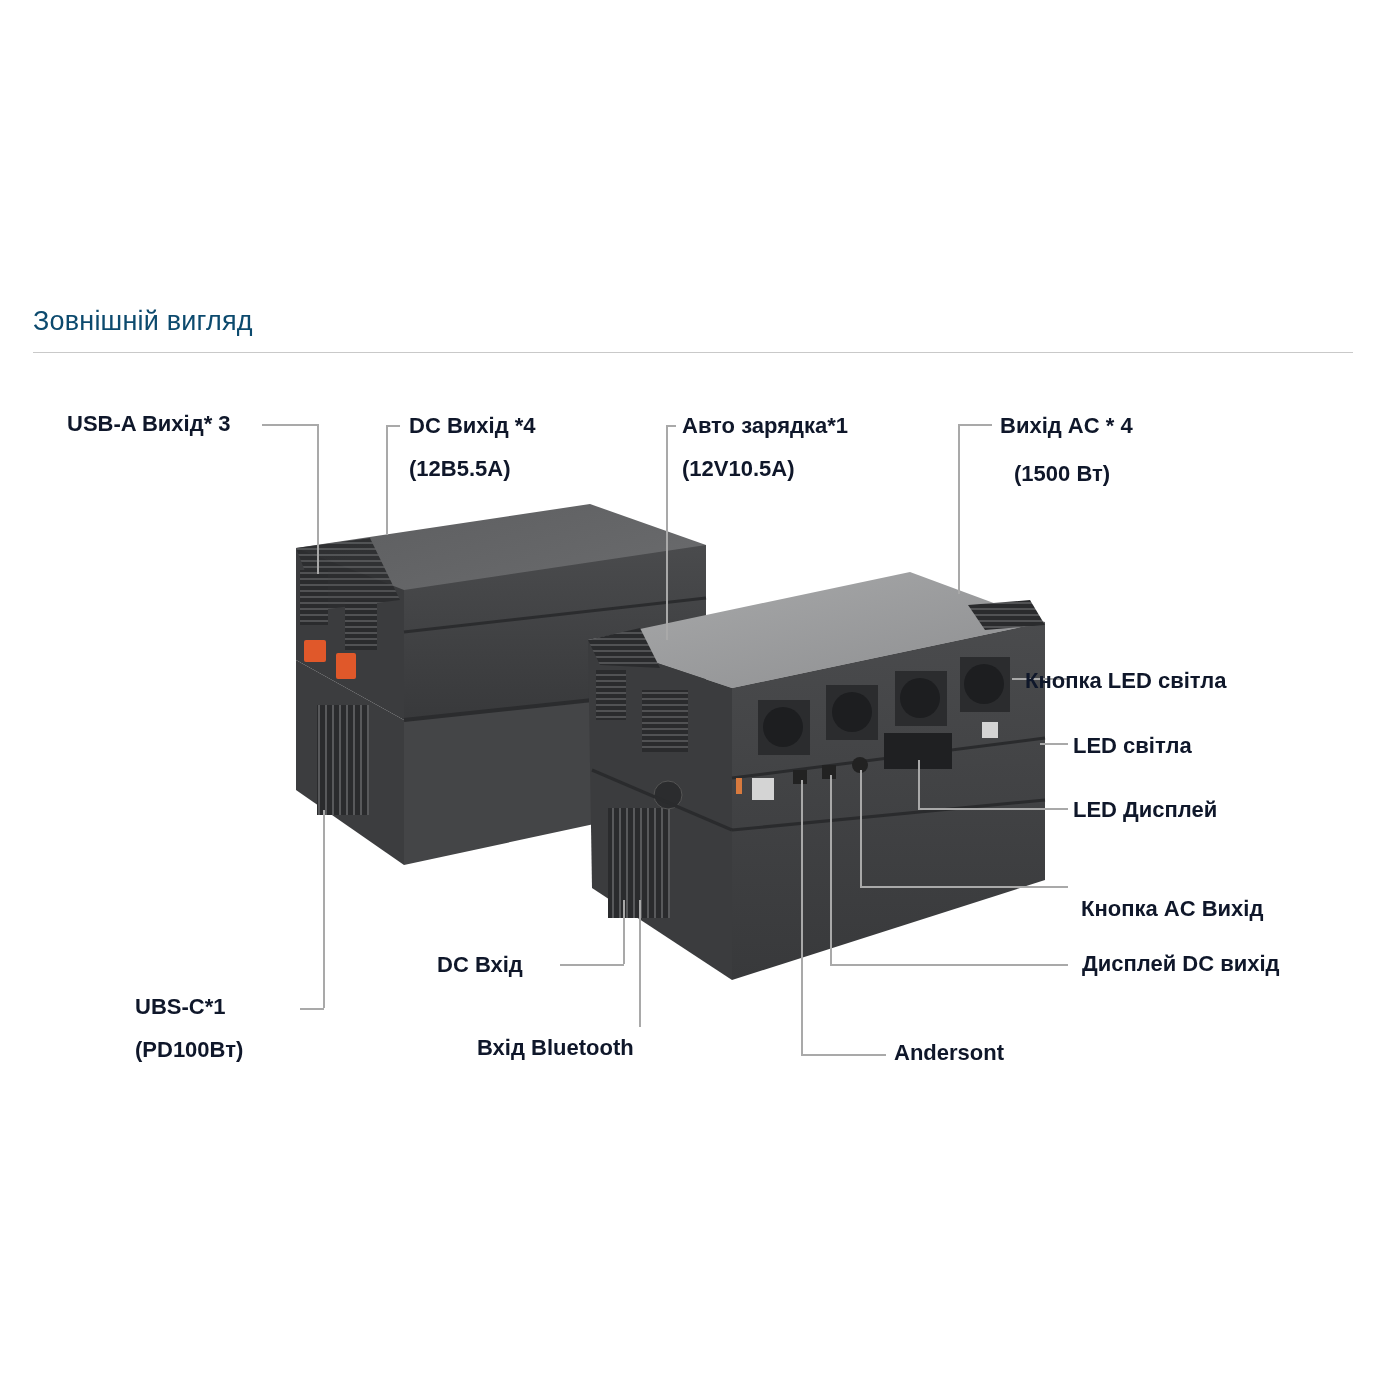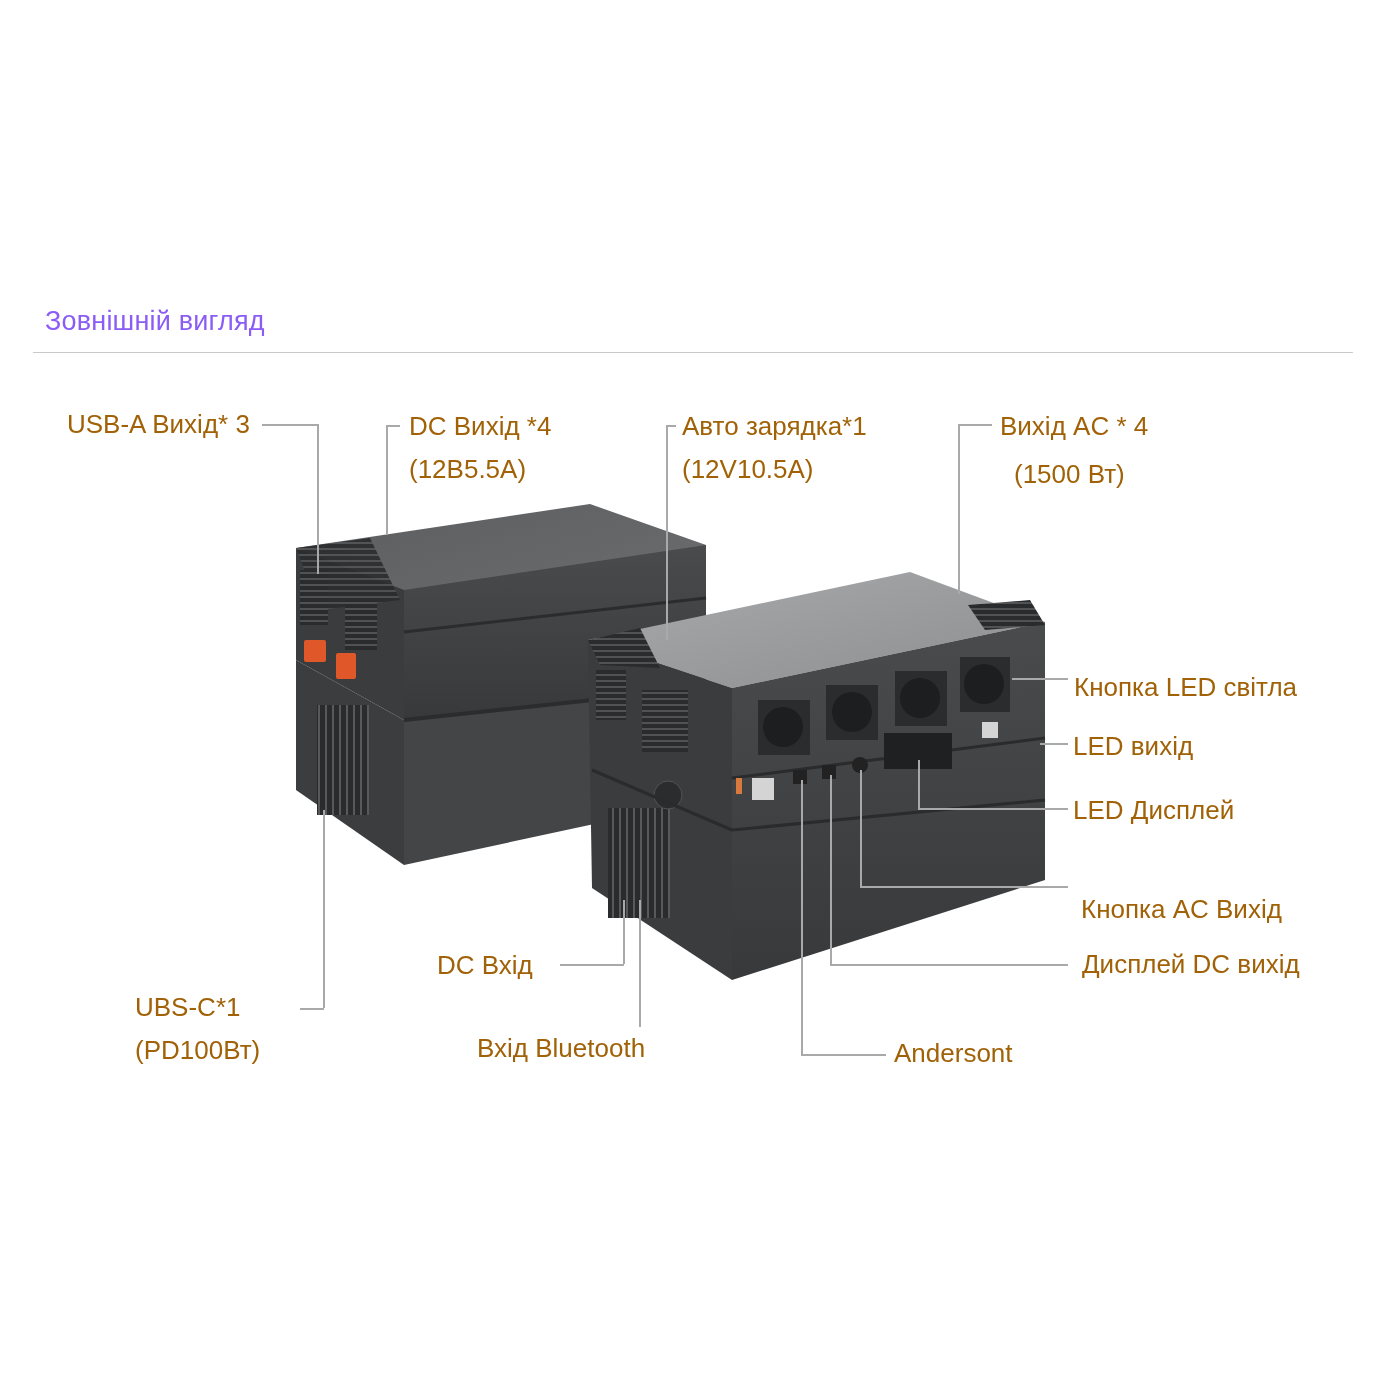--- a/index.html
+++ b/index.html
@@ -1,19 +1,19 @@
 <!DOCTYPE html>
 <html><head>
 <meta charset="utf-8">
 <style>
   html,body{margin:0;padding:0;background:#fff;}
   body{width:1400px;height:1400px;position:relative;overflow:hidden;font-family:"Liberation Sans",sans-serif;color:#5a5a5a;}
-  .title{position:absolute;left:45px;top:306px;font-size:27px;color:#8b5cf6;letter-spacing:0.2px;}
+  .title{position:absolute;left:33px;top:306px;font-size:27px;color:#0c4a6e;letter-spacing:0.2px;}
   .rule{position:absolute;left:33px;top:352px;width:1320px;height:1px;background:#c9c9c9;}
-  .lbl{position:absolute;font-size:26px;color:#a16207;white-space:nowrap;line-height:26px;}
+  .lbl{position:absolute;font-size:22px;color:#0f172a;white-space:nowrap;line-height:26px;font-weight:bold;}
   .ln{position:absolute;background:#a9a9a9;}
   .h{height:1.5px;}
   .v{width:1.5px;}
   svg.prod{position:absolute;left:0;top:0;}
 </style>
 </head>
 <body>
 
 <div class="title">Зовнішній вигляд</div>
 <div class="rule"></div>
@@ -126,22 +126,22 @@
 
 <div class="lbl" style="left:409px;top:413px;">DC Вихід *4</div>
 <div class="lbl" style="left:409px;top:456px;">(12В5.5А)</div>
 
 <div class="lbl" style="left:682px;top:413px;">Авто зарядка*1</div>
 <div class="lbl" style="left:682px;top:456px;">(12V10.5A)</div>
 
 <div class="lbl" style="left:1000px;top:413px;">Вихід AC * 4</div>
 <div class="lbl" style="left:1014px;top:461px;text-align:right;">(1500 Вт)</div>
 
-<div class="lbl" style="left:1074px;top:668px;margin-top:6px;">Кнопка LED світла</div>
-<div class="lbl" style="left:1073px;top:733px;">LED вихід</div>
+<div class="lbl" style="left:1025px;top:668px;">Кнопка LED світла</div>
+<div class="lbl" style="left:1073px;top:733px;">LED світла</div>
 <div class="lbl" style="left:1073px;top:797px;">LED Дисплей</div>
 <div class="lbl" style="left:1081px;top:876px;margin-top:20px;">Кнопка AC Вихід</div>
 <div class="lbl" style="left:1082px;top:951px;">Дисплей DC вихід</div>
 <div class="lbl" style="left:894px;top:1040px;">Andersont</div>
 
 <div class="lbl" style="left:437px;top:952px;">DC Вхід</div>
 <div class="lbl" style="left:477px;top:1035px;">Вхід Bluetooth</div>
 
 <div class="lbl" style="left:135px;top:994px;">UBS-C*1</div>
 <div class="lbl" style="left:135px;top:1037px;">(PD100Вт)</div>

